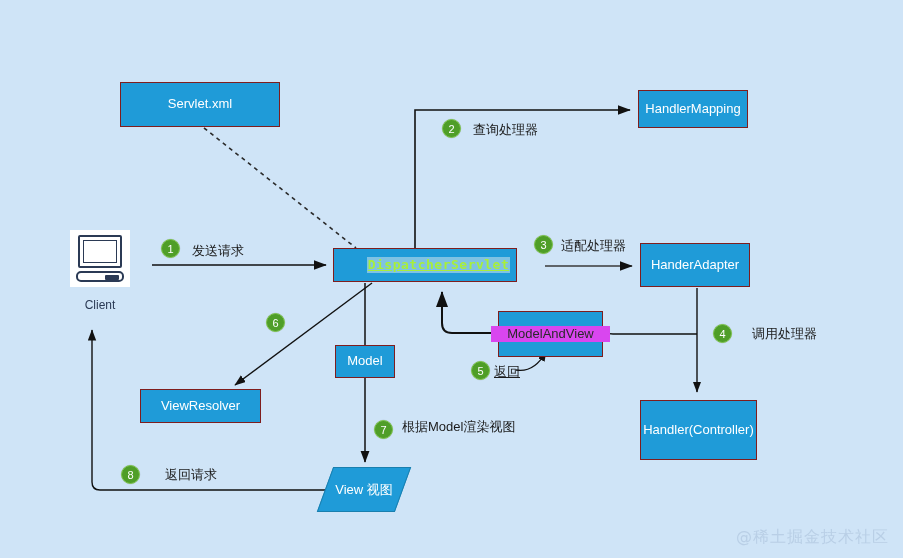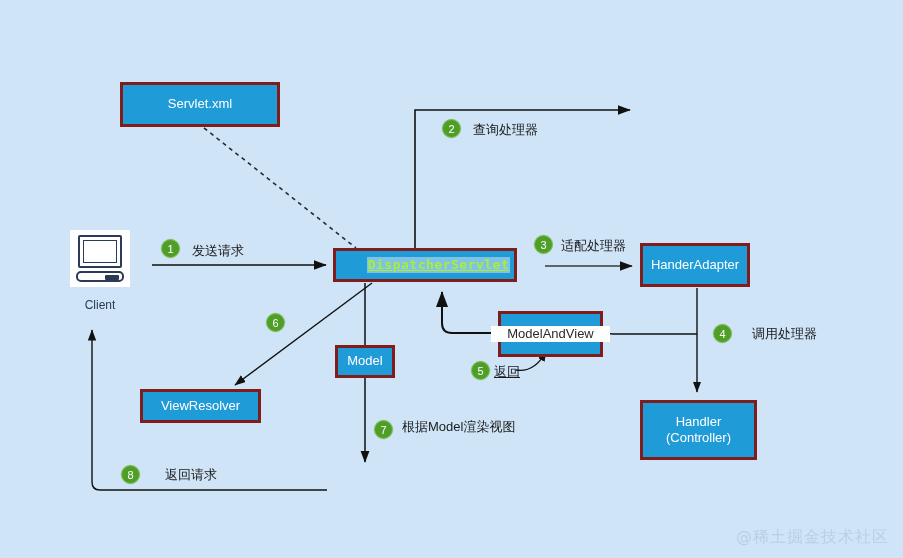--- a/index.html
+++ b/index.html
@@ -7,42 +7,42 @@
     width:903px;height:558px;
     background:#cfe4f7;
     font-family:"Liberation Sans","DejaVu Sans",sans-serif;
     overflow:hidden;
     position:relative;
   }
   #canvas{position:absolute;inset:0;width:903px;height:558px;}
   svg.layer{position:absolute;left:0;top:0;width:903px;height:558px;pointer-events:none;}
 
   .node{position:absolute;box-sizing:border-box;
-        background:#1f9bd8;border:3px solid #7f1d1d;
+        background:#1f9bd8;border:1px solid #7f1d1d;
         color:#ffffff;display:flex;align-items:center;justify-content:center;
         text-align:left;font-size:13px;line-height:1.25;}
-  .node.two-line{flex-direction:column;}
+  .node.two-line{flex-direction:row;}
 
   #n-servlet{left:120px;top:82px;width:160px;height:45px;}
   #n-dispatcher{left:333px;top:248px;width:184px;height:34px;background:#1f9bd8;padding-left:27px;}
   #n-handlermapping{left:638px;top:90px;width:110px;height:38px;}
   #n-handeradapter{left:640px;top:243px;width:110px;height:44px;}
   #n-handler{left:640px;top:400px;width:117px;height:60px;}
   #n-modelandview{left:498px;top:311px;width:105px;height:46px;}
   #n-viewresolver{left:140px;top:389px;width:121px;height:34px;}
   #n-model{left:335px;top:345px;width:60px;height:33px;}
 
   .dispatcher-text{
     font-family:"DejaVu Sans Mono","Liberation Mono",monospace;
     font-size:13px;font-weight:bold;color:#a8ef3a;
     background:#7fc2e3;text-decoration:underline;
     letter-spacing:.5px;padding:0 1px;
   }
   .mav-text{
-    background:#ffffff;color:#2a2a2a;font-size:13px;
+    background:#d946ef;color:#2a2a2a;font-size:13px;
     padding:0 16px;white-space:nowrap;
   }
 
   
   #n-view{position:absolute;left:325px;top:467px;width:78px;height:45px;}
   #n-view .para{
     width:100%;height:100%;background:#1f9bd8;border:1px solid #1a7fae;
     transform:skewX(-20deg);box-sizing:border-box;
   }
   #n-view .para-label{
@@ -114,20 +114,23 @@
   </svg>
 
   <div class="node" id="n-servlet">
     <span>Servlet.xml</span>
   </div>
 
   <div class="node" id="n-dispatcher">
     <span class="dispatcher-text">DispatcherServlet</span>
   </div>
 
+  <div class="node" id="n-handlermapping">
+    <span>HandlerMapping</span>
+  </div>
 
   <div class="node" id="n-handeradapter">
     <span>HanderAdapter</span>
   </div>
 
   <div class="node two-line" id="n-handler">
     <span>Handler</span>
     <span>(Controller)</span>
   </div>
 
@@ -136,20 +139,24 @@
   </div>
 
   <div class="node" id="n-viewresolver">
     <span>ViewResolver</span>
   </div>
 
   <div class="node" id="n-model">
     <span>Model</span>
   </div>
 
+  <div id="n-view">
+    <div class="para"></div>
+    <div class="para-label">View 视图</div>
+  </div>
 
   <div id="client">
     <div class="monitor"></div>
     <div class="base"></div>
   </div>
   <div id="client-label">Client</div>
 
   <div class="badge" style="left:161px;top:239px;">1</div>
   <div class="badge" style="left:442px;top:119px;">2</div>
   <div class="badge" style="left:534px;top:235px;">3</div>

